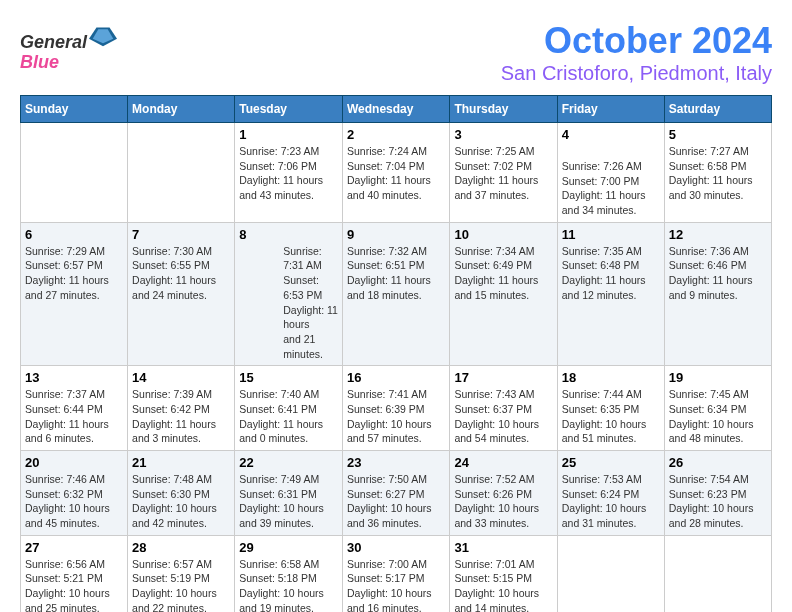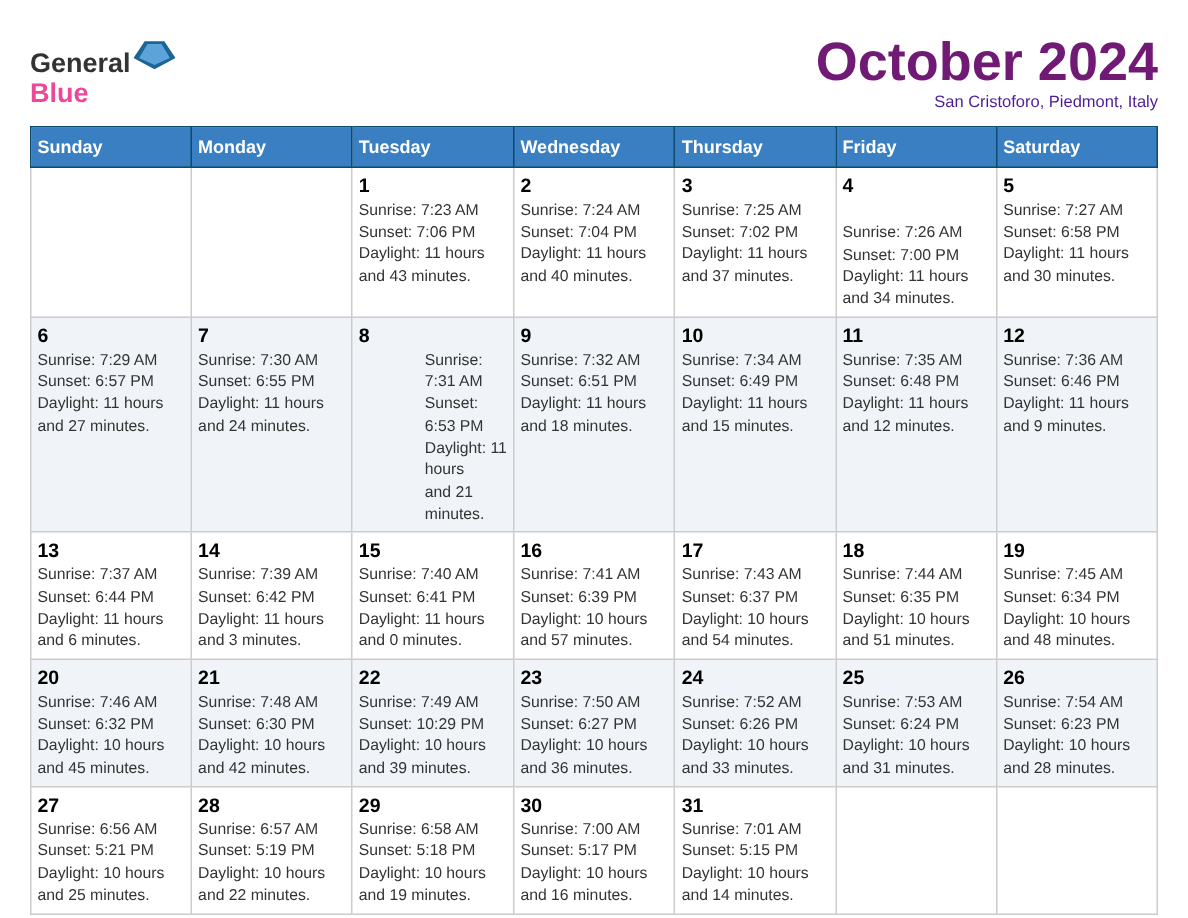--- a/index.html
+++ b/index.html
@@ -13,20 +13,21 @@
     .header {
       display: flex;
       justify-content: space-between;
       align-items: flex-start;
       margin-bottom: 10px;
     }
     .logo {
       display: flex;
       align-items: center;
       gap: 0;
+      font-style: italic;
     }
     .logo-text {
       font-size: 18px;
       font-weight: bold;
       color: #333;
       line-height: 1.1;
     }
     .logo-blue {
       color: #ec4899;
     }
@@ -34,25 +35,25 @@
       width: 28px;
       height: 28px;
       margin-left: 2px;
     }
     .title-block {
       text-align: right;
     }
     .month-title {
       font-size: 36px;
       font-weight: bold;
-      color: #701a75;
+      color: #3b82f6;
     }
     .location {
-      font-size: 11px;
-      color: #4c1d95;
+      font-size: 20px;
+      color: #8b5cf6;
     }
     table {
       width: 100%;
       border-collapse: collapse;
       font-size: 11px;
     }
     th {
       background: #3a7fc1;
       color: #fff;
       text-align: left;
@@ -279,21 +280,21 @@
         <td>
           <div class="day-num">21</div>
           <div class="cell-text" style="white-space: pre-line;">Sunrise: 7:48 AM
 Sunset: 6:30 PM
 Daylight: 10 hours
 and 42 minutes.</div>
         </td>
         <td>
           <div class="day-num">22</div>
           <div class="cell-text" style="white-space: pre-line;">Sunrise: 7:49 AM
-Sunset: 10:29 PM
+Sunset: 6:31 PM
 Daylight: 10 hours
 and 39 minutes.</div>
         </td>
         <td>
           <div class="day-num">23</div>
           <div class="cell-text" style="white-space: pre-line;">Sunrise: 7:50 AM
 Sunset: 6:27 PM
 Daylight: 10 hours
 and 36 minutes.</div>
         </td>

